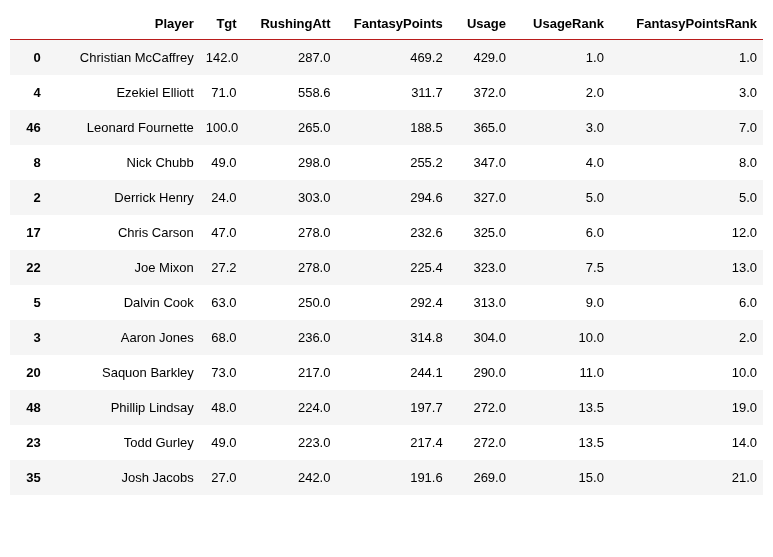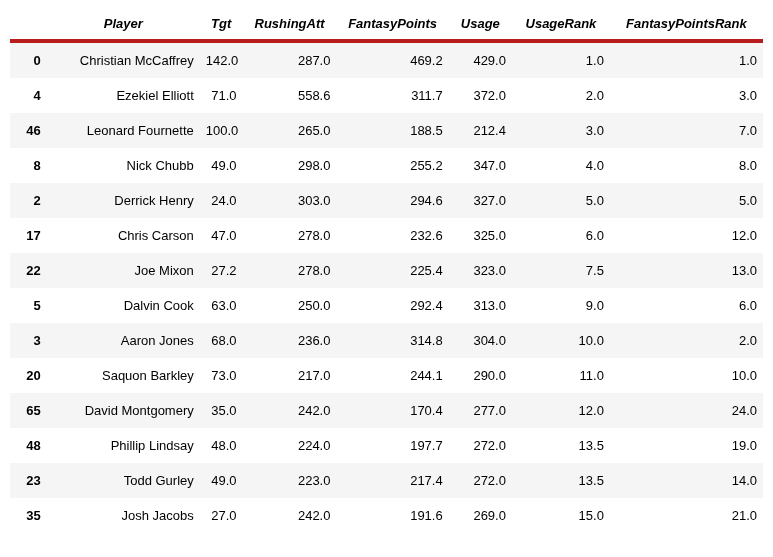--- a/index.html
+++ b/index.html
@@ -14,25 +14,25 @@
     width: 773px;
     padding: 8px 10px 10px 10px;
     box-sizing: border-box;
   }
   table {
     border-collapse: collapse;
     width: 100%;
     table-layout: fixed;
   }
   thead th {
+    text-align: right;
     font-weight: bold;
     padding: 8px 6px;
-    border-bottom: 4px solid #b91c1c;
+    border-bottom: 1px solid #b91c1c;
     white-space: nowrap;
-    font-style: italic;
   }
   tbody th.idx {
     text-align: right;
     font-weight: bold;
     padding: 10px 6px;
     white-space: nowrap;
   }
   tbody td {
     text-align: right;
     padding: 10px 6px;
@@ -100,21 +100,21 @@
           <td>372.0</td>
           <td>2.0</td>
           <td>3.0</td>
         </tr>
         <tr>
           <th class="idx">46</th>
           <td>Leonard Fournette</td>
           <td>100.0</td>
           <td>265.0</td>
           <td>188.5</td>
-          <td>212.4</td>
+          <td>365.0</td>
           <td>3.0</td>
           <td>7.0</td>
         </tr>
         <tr>
           <th class="idx">8</th>
           <td>Nick Chubb</td>
           <td>49.0</td>
           <td>298.0</td>
           <td>255.2</td>
           <td>347.0</td>
@@ -175,30 +175,20 @@
           <th class="idx">20</th>
           <td>Saquon Barkley</td>
           <td>73.0</td>
           <td>217.0</td>
           <td>244.1</td>
           <td>290.0</td>
           <td>11.0</td>
           <td>10.0</td>
         </tr>
         <tr>
-          <th class="idx">65</th>
-          <td>David Montgomery</td>
-          <td>35.0</td>
-          <td>242.0</td>
-          <td>170.4</td>
-          <td>277.0</td>
-          <td>12.0</td>
-          <td>24.0</td>
-        </tr>
-        <tr>
           <th class="idx">48</th>
           <td>Phillip Lindsay</td>
           <td>48.0</td>
           <td>224.0</td>
           <td>197.7</td>
           <td>272.0</td>
           <td>13.5</td>
           <td>19.0</td>
         </tr>
         <tr>

